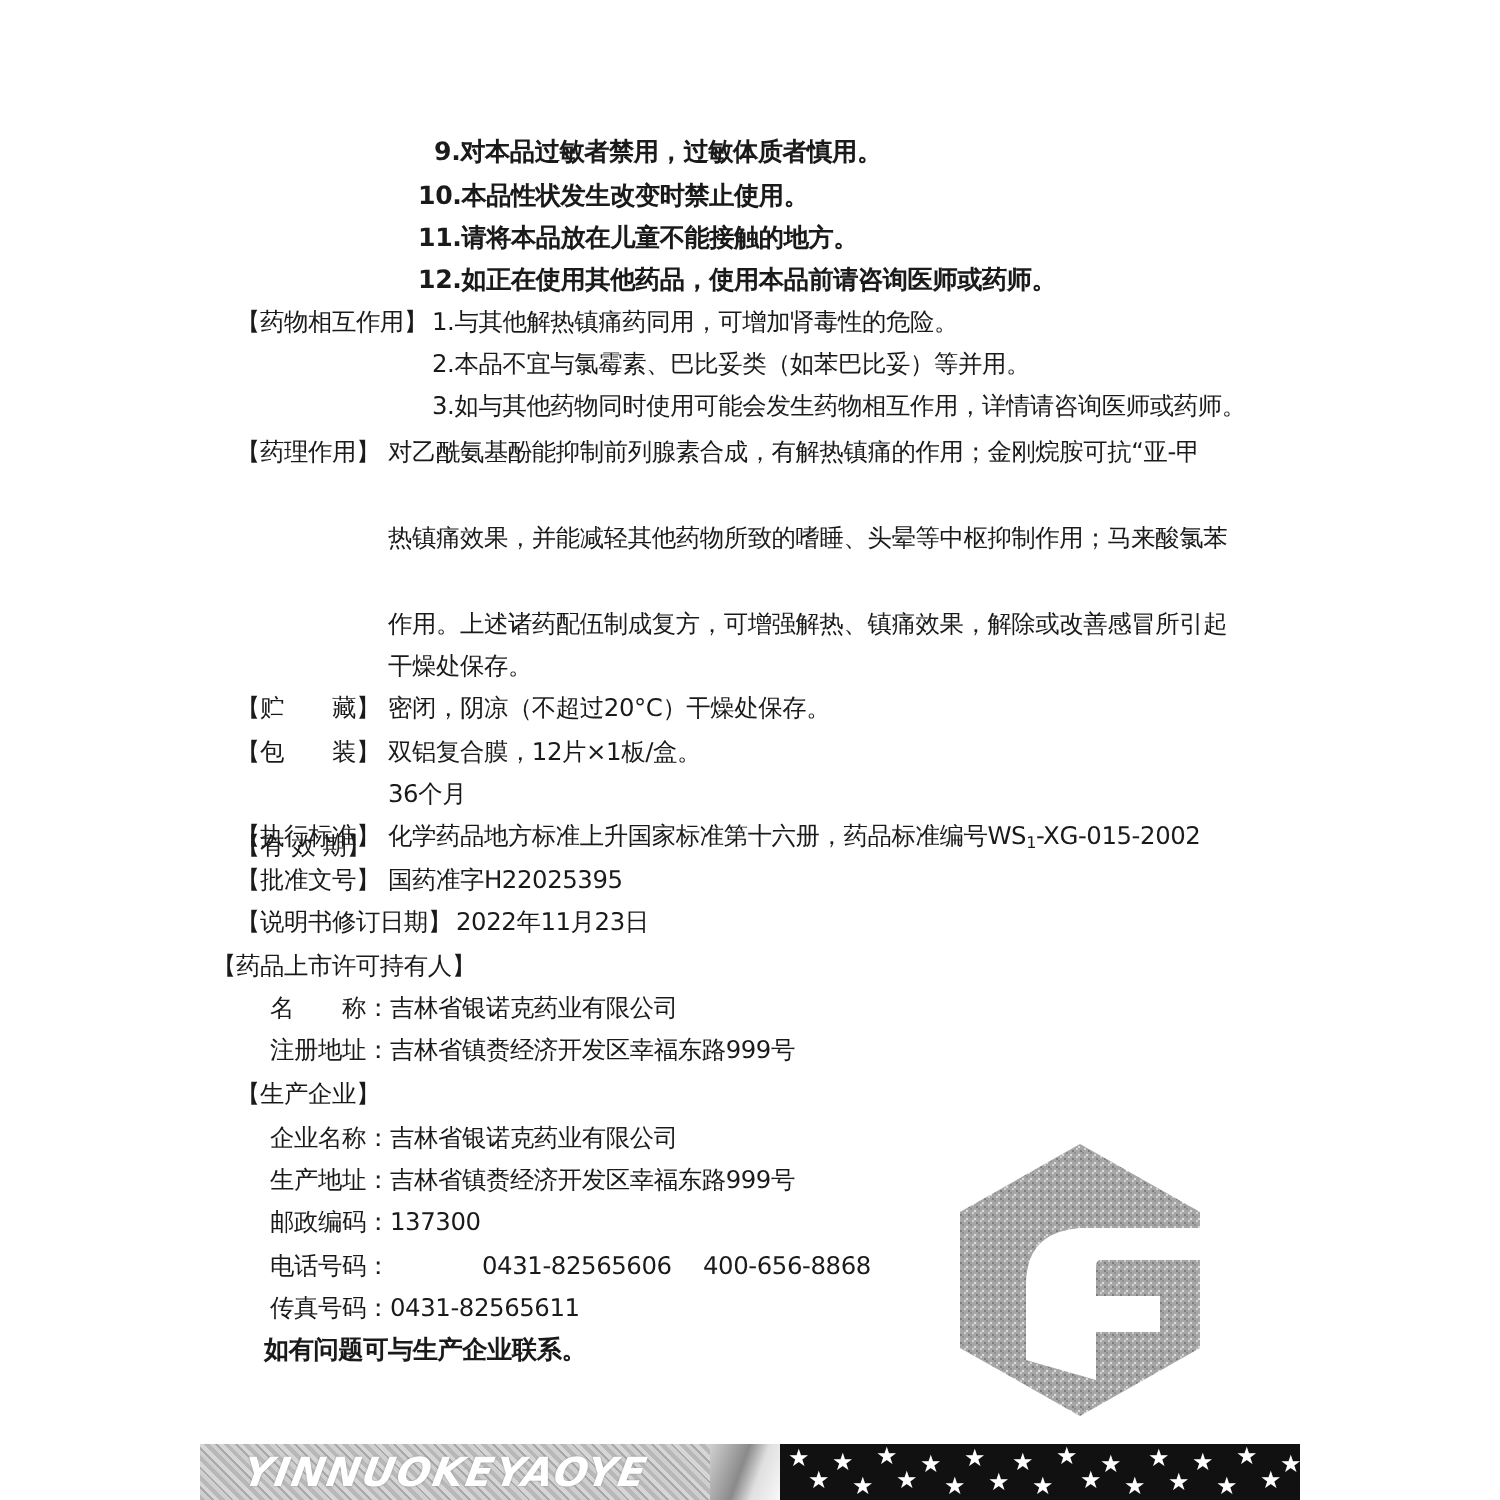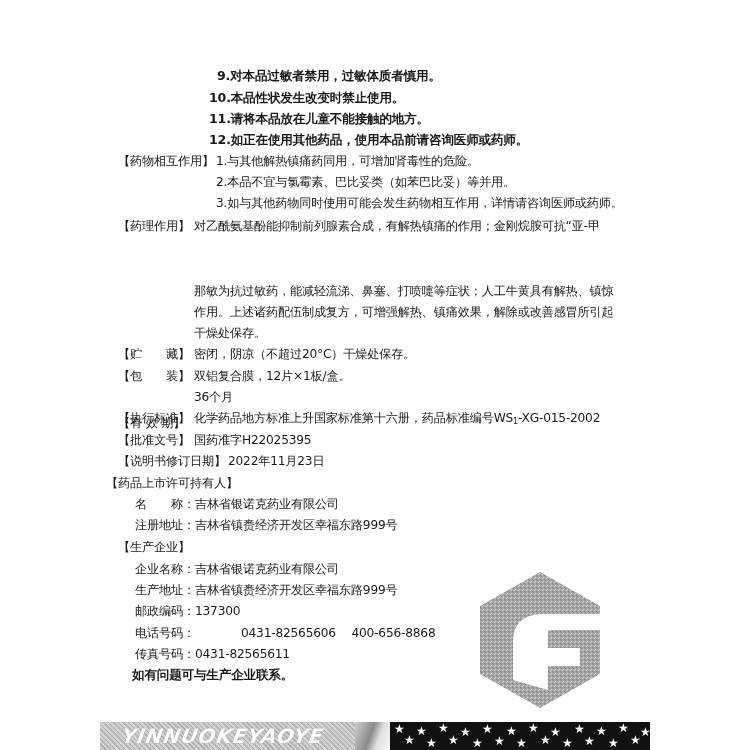--- a/index.html
+++ b/index.html
@@ -31,21 +31,21 @@
   <div class="line bold" style="left:209px;top:111px;">11.请将本品放在儿童不能接触的地方。</div>
   <div class="line bold" style="left:209px;top:132px;">12.如正在使用其他药品，使用本品前请咨询医师或药师。</div>
 
   <div class="line" style="left:118px;top:153px;">【药物相互作用】</div>
   <div class="line" style="left:216px;top:153px;">1.与其他解热镇痛药同用，可增加肾毒性的危险。</div>
   <div class="line" style="left:216px;top:174px;">2.本品不宜与氯霉素、巴比妥类（如苯巴比妥）等并用。</div>
   <div class="line" style="left:216px;top:195px;">3.如与其他药物同时使用可能会发生药物相互作用，详情请咨询医师或药师。</div>
 
   <div class="line" style="left:118px;top:218px;">【药理作用】</div>
   <div class="line" style="left:194px;top:218px;">对乙酰氨基酚能抑制前列腺素合成，有解热镇痛的作用；金刚烷胺可抗“亚-甲</div>
-  <div class="line" style="left:194px;top:283px;">那敏为抗过敏药，能减轻流涕、鼻塞、打喷嚏等症状；人工牛黄具有解热、镇惊</div>
+  <div class="line" style="left:194px;top:261px;">热镇痛效果，并能减轻其他药物所致的嗜睡、头晕等中枢抑制作用；马来酸氯苯</div>
   <div class="line" style="left:194px;top:304px;">作用。上述诸药配伍制成复方，可增强解热、镇痛效果，解除或改善感冒所引起</div>
   <div class="line" style="left:194px;top:325px;">干燥处保存。</div>
 
   <div class="line" style="left:118px;top:346px;">【贮　　藏】</div>
   <div class="line" style="left:194px;top:346px;">密闭，阴凉（不超过20°C）干燥处保存。</div>
 
   <div class="line" style="left:118px;top:368px;">【包　　装】</div>
   <div class="line" style="left:194px;top:368px;text-align:center;">双铝复合膜，12片×1板/盒。</div>
 
   <div class="line" style="left:118px;top:389px;margin-top:26px;">【有 效 期】</div>

